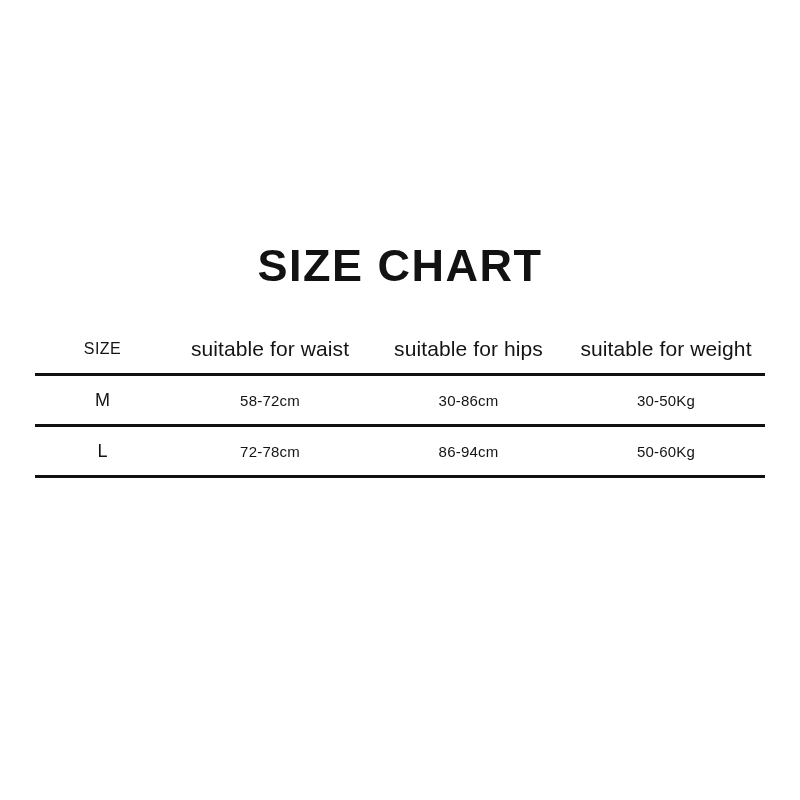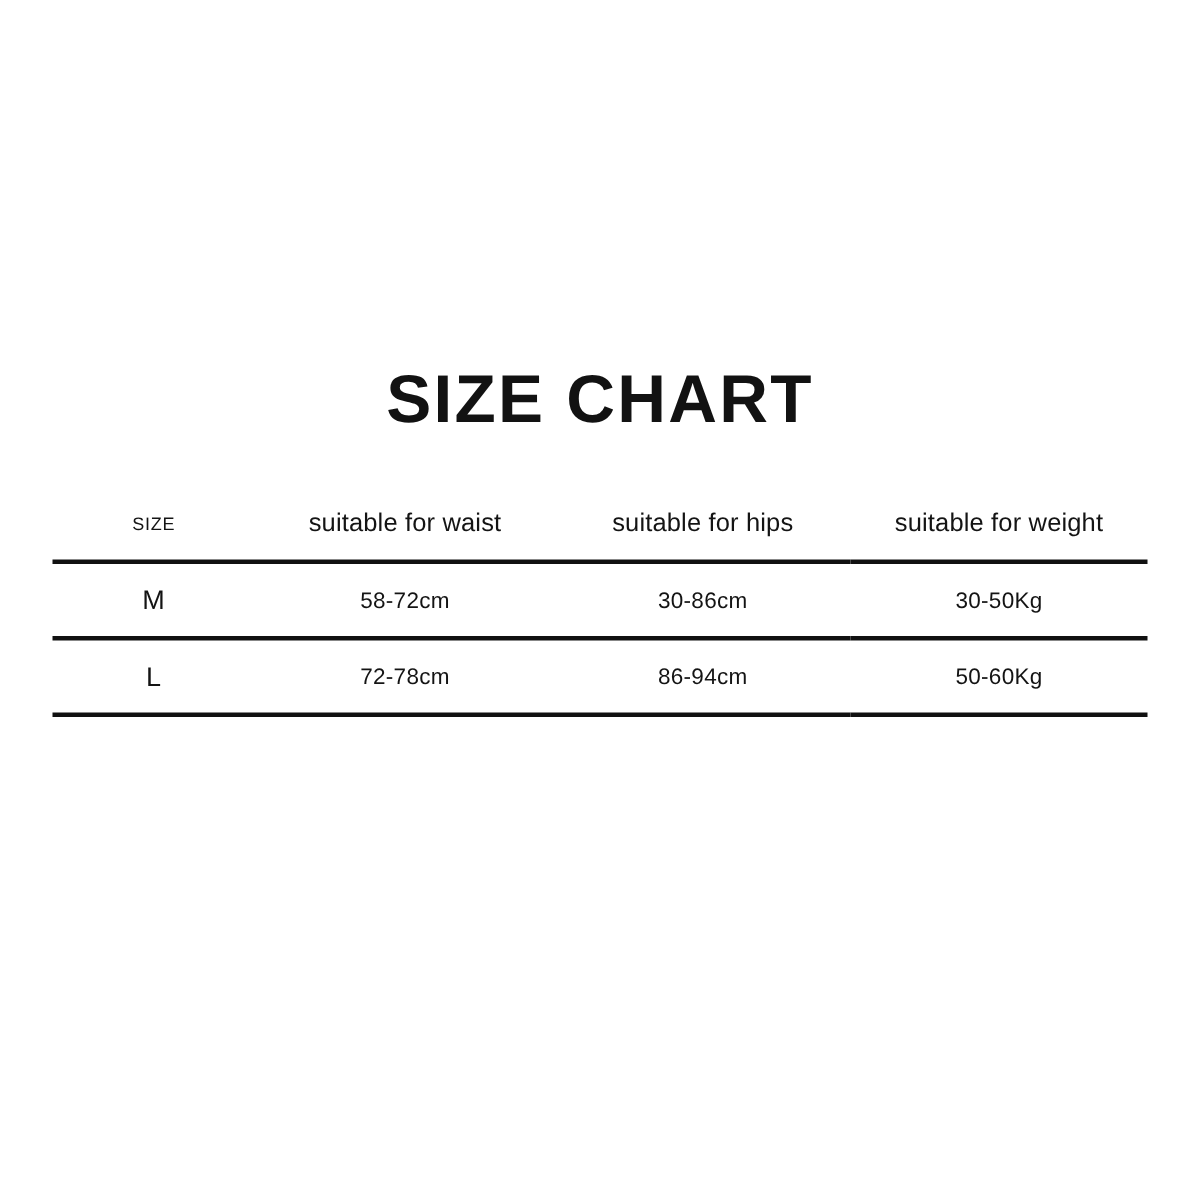--- a/index.html
+++ b/index.html
@@ -53,21 +53,21 @@
   table.size-table col.c3 { width: 198px; }
 
   table.size-table th,
   table.size-table td {
     text-align: center;
     font-weight: normal;
     color: #141414;
     padding: 0;
   }
   table.size-table thead th {
-    font-size: 17px;
+    font-size: 21px;
     height: 48px;
     vertical-align: middle;
     letter-spacing: 0.1px;
   }
   table.size-table thead tr {
     border-bottom: 3px solid #111111;
   }
   table.size-table tbody td {
     font-size: 15px;
     height: 48px;
@@ -78,21 +78,21 @@
     border-bottom: 3px solid #111111;
   }
   table.size-table tbody tr:last-child {
     border-bottom: 3px solid #111111;
   }
   
   table.size-table tbody td.size-cell {
     font-size: 18px;
   }
   table.size-table thead th.size-head {
-    font-size: 12px;
+    font-size: 16px;
     letter-spacing: 0.5px;
   }
 </style>
 </head>
 <body>
 
 <div class="page">
   <div class="chart-wrap">
 
     <div class="chart-title">SIZE CHART</div>

